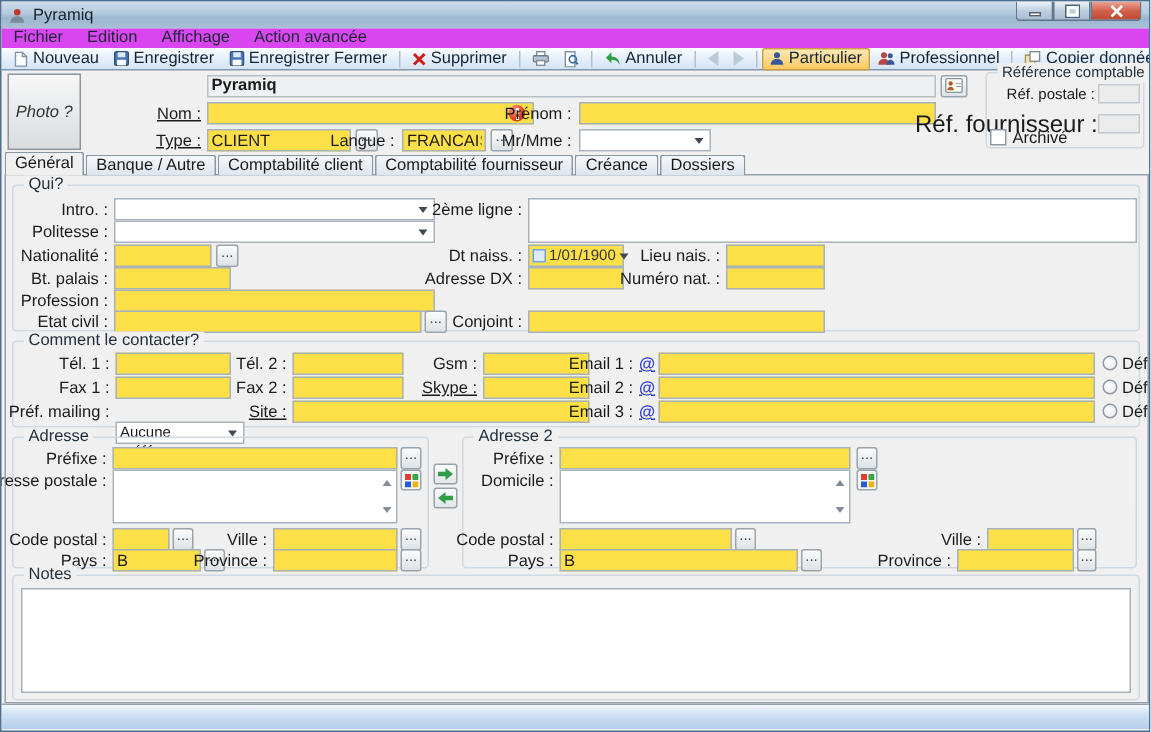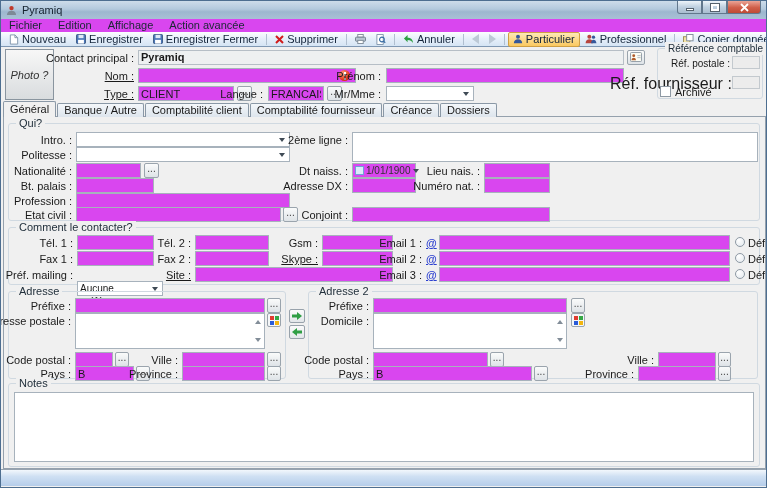--- a/index.html
+++ b/index.html
@@ -32,21 +32,21 @@
   .nav-back{border-right:7px solid #bcc9d6;border-left:none;}
   .nav-fwd{border-left:7px solid #bcc9d6;border-right:none;}
   
   .header{position:absolute;left:0;top:46px;width:100%;height:55px;}
   .photo{position:absolute;left:4px;top:2px;width:47px;height:49px;border:1px solid #8a959f;
     background:linear-gradient(#f7f7f7,#d9dcde);display:flex;align-items:center;justify-content:center;
     font-style:italic;color:#333;}
   .lbl{position:absolute;width:120px;text-align:right;line-height:14px;white-space:nowrap;pointer-events:none;}
   .llbl{position:absolute;text-align:center;line-height:14px;white-space:nowrap;}
   .link{text-decoration:underline;pointer-events:auto;cursor:pointer;}
-  .fld{position:absolute;height:15px;box-sizing:border-box;border:1px solid #a7b2bc;background:#d946ef;
+  .fld{position:absolute;height:15px;box-sizing:border-box;border:1px solid #a7b2bc;background:#fde047;
     font-family:inherit;font-size:11px;padding:0 2px;color:#1a1a1a;}
   .fld.ro{background:#eef0f1;border-color:#b6bec6;}
   .fld.dis{background:#ececec;border-color:#c3c9ce;}
   .bold{font-weight:bold;}
   .dots{position:absolute;width:15px;height:15px;box-sizing:border-box;border:1px solid #9aa4ad;border-radius:2px;
     background:linear-gradient(#fafbfb,#dee3e7);text-align:center;line-height:9px;font-size:10px;color:#444;cursor:pointer;}
   .combo{position:absolute;height:15px;box-sizing:border-box;border:1px solid #a7b2bc;background:#fff;padding:0 14px 0 2px;line-height:13px;}
   .combo:after{content:"";position:absolute;right:4px;top:5px;border:3px solid transparent;border-top:4px solid #3f4a55;}
   .err{position:absolute;width:11px;height:11px;border-radius:50%;
     background:radial-gradient(circle at 35% 30%,#ff9d7e,#e23a1e 60%,#b02a10);}
@@ -218,21 +218,20 @@
             <rect x="4" y="0.5" width="7" height="7" fill="#fff" stroke="#7d8a97"></rect>
           </svg>
         </span>
       <span>Copier données de CI</span>
     </div>
   </div>
 
   <div class="header">
     <div class="photo">Photo ?</div>
 
-    <div class="lbl" style="left:13px;top:4px;">Contact principal :</div>
     <div class="fld ro bold" style="left:137px;top:3px;width:486px;line-height:13px;">Pyramiq</div>
     <div class="dots" style="left:626px;top:3px;width:18px;">
       <svg width="12" height="10" viewBox="0 0 13 11" style="margin-top:1px;">
           <rect x="0.5" y="0.5" width="12" height="10" rx="1" fill="#fdfdf4" stroke="#8a95a0"></rect>
           <circle cx="4" cy="4" r="1.6" fill="#b05c2a"></circle>
           <path d="M1.5 9c.3-1.8 1.3-2.6 2.5-2.6S6.2 7.2 6.5 9z" fill="#b05c2a"></path>
           <path d="M8 4h3.5M8 6.2h3.5" stroke="#9aa5b0" stroke-width="0.8"></path>
         </svg>
     </div>
 

